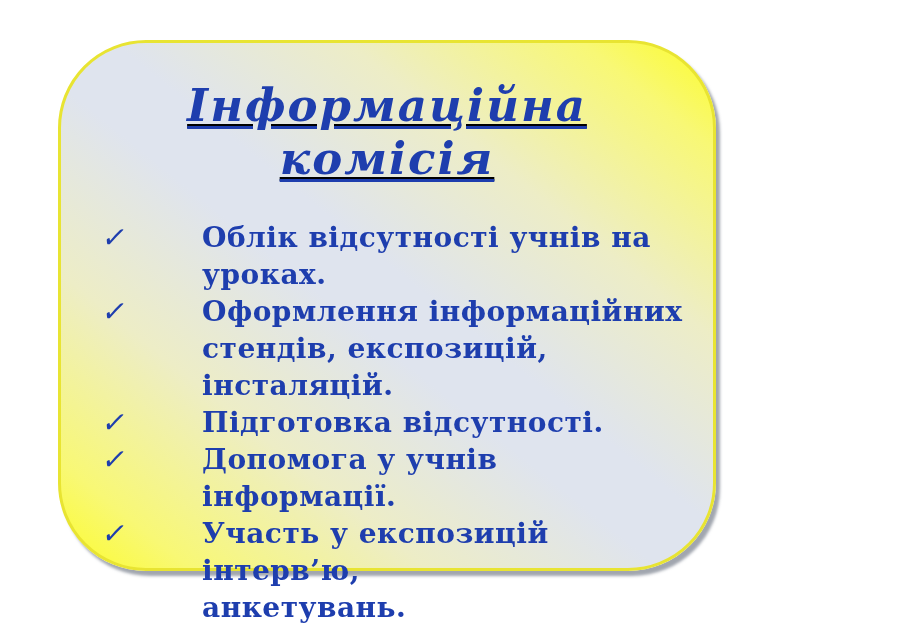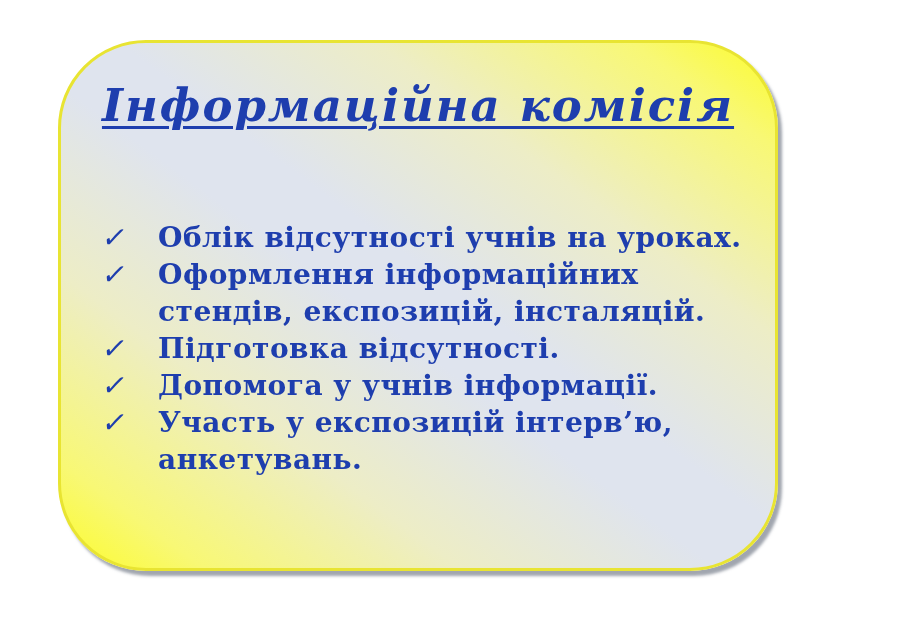--- a/index.html
+++ b/index.html
@@ -12,35 +12,36 @@
     width: 900px;
     height: 636px;
     background: #ffffff;
     overflow: hidden;
     font-family: "DejaVu Serif", serif;
   }
   .card {
     position: absolute;
     left: 58px;
     top: 40px;
-    width: 720px;
+    width: 658px;
     height: 531px;
     box-sizing: border-box;
     border: 3px solid #e8e432;
     border-radius: 88px;
     background: linear-gradient(to top right,
       #fcfc2c 0%,
       #f8f875 10%,
       #ededc6 28%,
       #dfe4ee 46%,
       #dfe4ee 54%,
       #ededc6 72%,
       #f8f875 90%,
       #fcfc2c 100%);
     box-shadow: 4px 5px 3px rgba(110, 118, 132, 0.65);
+    text-decoration: underline;
   }
   .title {
     margin: 36px 20px 0 20px;
     text-align: center;
     font-family: "DejaVu Serif", serif;
     font-style: italic;
     font-weight: bold;
     font-size: 45px;
     letter-spacing: 2px;
     color: #1e3eae;
@@ -74,20 +75,21 @@
   }
   .item-text {
     flex: 1;
     font-family: "DejaVu Serif", serif;
     font-weight: bold;
     font-size: 28px;
     line-height: 37px;
     color: #1e3eae;
     white-space: pre-line;
     letter-spacing: 0.5px;
+    margin-left: 44px;
   }
 </style>
 </head>
 <body>
 
 <div class="canvas">
   <div class="card">
     <h1 class="title">Інформаційна комісія</h1>
     <ul class="bullet-list">
       <li>

